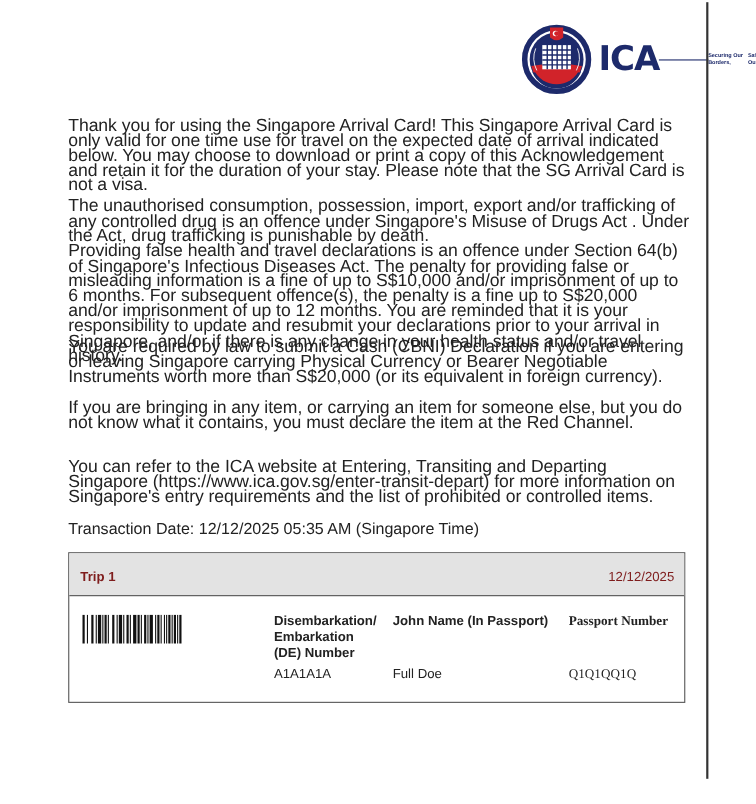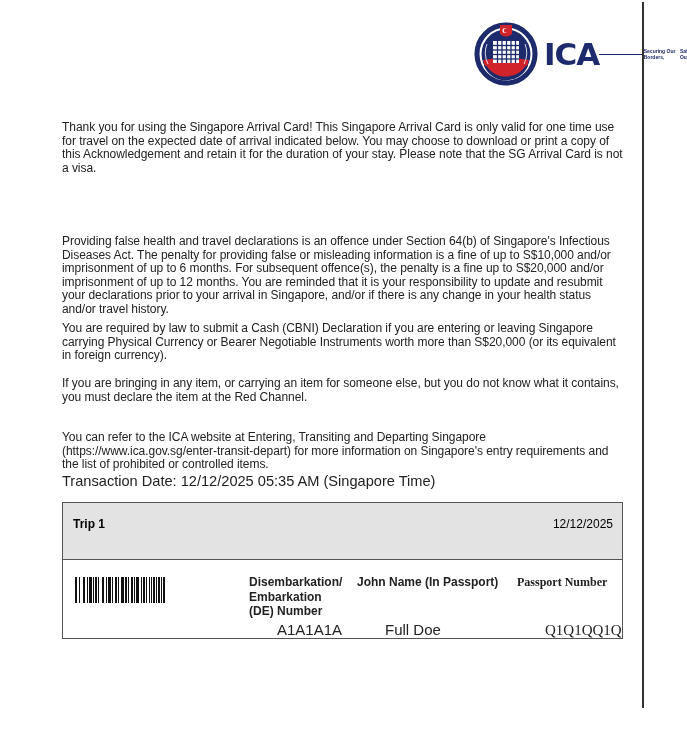--- a/index.html
+++ b/index.html
@@ -42,47 +42,46 @@
       font-size: 5px;
       line-height: 6px;
       color: #1d2a6b;
       font-weight: bold;
     }
     
     .para {
       position: absolute;
       left: 62px;
       width: 565px;
-      font-size: 12px;
+      font-size: 16px;
       line-height: 13.6px;
       color: #222222;
       letter-spacing: -0.05px;
-      margin-top: 13px;
     }
     .transaction {
       position: absolute;
       left: 62px; top: 472px;
       font-size: 14.6px;
       line-height: 18px;
       color: #222222;
     }
     
     .trip-table {
       position: absolute;
       left: 62px; top: 502px;
       width: 561px; height: 137px;
       border: 1.5px solid #555555;
     }
     .trip-header {
-      height: 57px;
+      height: 39px;
       background: #e3e3e3;
       border-bottom: 1.5px solid #555555;
       position: relative;
       font-size: 12px;
-      color: #000000;
+      color: #7f1d1d;
       text-decoration: underline;
     }
     .trip-header span { position: absolute; top: 14px; }
     .trip-title { left: 10px; font-weight: bold; }
     .arrival-label { left: 197px; font-weight: bold; }
     .arrival-value { right: 9px; font-weight: normal; }
     .trip-body { position: relative; height: 92px; font-size: 12px; }
     .barcode {
       position: absolute;
       left: 12px; top: 17px;
@@ -93,24 +92,23 @@
     .col-label {
       position: absolute;
       top: 15px;
       font-weight: bold;
       line-height: 14.6px;
       color: #222222;
     }
     .col-value {
       position: absolute;
       top: 63px;
-      font-size: 15px;
+      font-size: 12px;
       line-height: 14px;
       color: #222222;
-      margin-left: 28px;
     }
     .c1 { left: 186px; width: 100px; }
     .c2 { left: 294px; }
     .c3 { left: 454px; font-family: Liberation Serif, serif; }
   </style>
 </head>
 <body>
 
 <div class="page">
 
@@ -144,20 +142,21 @@
     </svg>
     <div class="logo-text">
       <span class="logo-word">ICA</span>
       <span class="logo-rule"></span>
       <span class="logo-tag">Securing Our Borders,</span>
       <span class="logo-tag">Safeguarding Our Home</span>
     </div>
   </div>
 
   <p class="para" style="top:108px;">Thank you for using the Singapore Arrival Card! This Singapore Arrival Card is only valid for one time use for travel on the expected date of arrival indicated below. You may choose to download or print a copy of this Acknowledgement and retain it for the duration of your stay. Please note that the SG Arrival Card is not a visa.</p>
+  <p class="para" style="top:181px;">The unauthorised consumption, possession, import, export and/or trafficking of any controlled drug is an offence under Singapore's  Misuse of Drugs Act . Under the Act, drug trafficking is punishable by death.</p>
   <p class="para" style="top:222px;">Providing false health and travel declarations is an offence under Section 64(b) of Singapore's Infectious Diseases Act. The penalty for providing false or misleading information is a fine of up to S$10,000 and/or imprisonment of up to 6 months. For subsequent offence(s), the penalty is a fine up to S$20,000 and/or imprisonment of up to 12 months. You are reminded that it is your responsibility to update and resubmit your declarations prior to your arrival in Singapore, and/or if there is any change in your health status and/or travel history.</p>
   <p class="para" style="top:309px;">You are required by law to submit a Cash (CBNI) Declaration if you are entering or leaving Singapore carrying Physical Currency or Bearer Negotiable Instruments worth more than S$20,000 (or its equivalent in foreign currency).</p>
   <p class="para" style="top:418px;">You can refer to the ICA website at  Entering, Transiting and Departing Singapore (https://www.ica.gov.sg/enter-transit-depart)  for more information on Singapore's entry requirements and the list of prohibited or controlled items.</p>
   <p class="para" style="top:364px;">If you are bringing in any item, or carrying an item for someone else, but you do not know what it contains, you must declare the item at the Red Channel.</p>
 
   <div class="transaction">Transaction Date: 12/12/2025 05:35 AM (Singapore Time)</div>
 
   <div class="trip-table">
     <div class="trip-header">
       <span class="trip-title">Trip 1</span>

